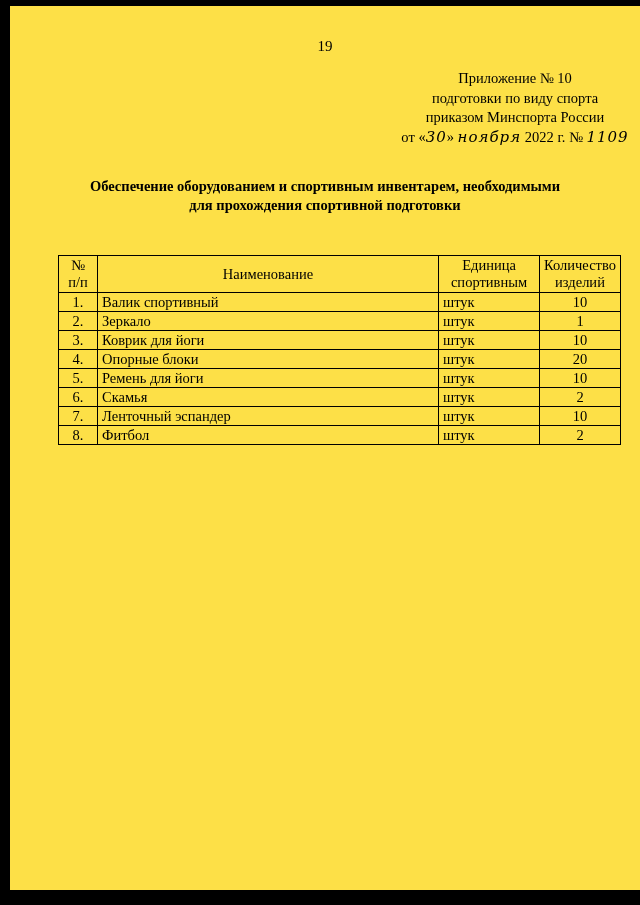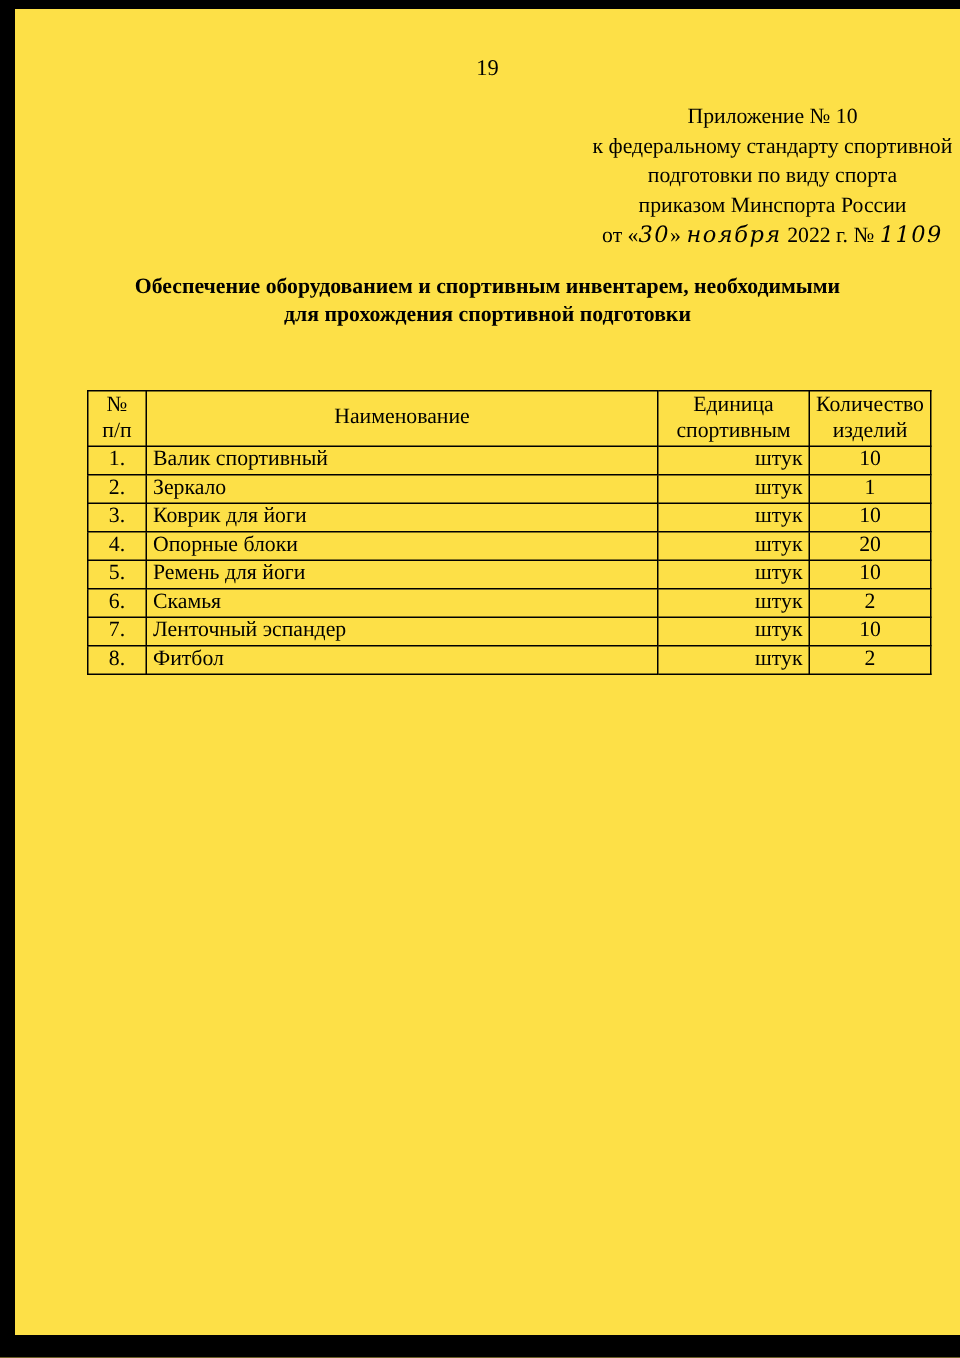--- a/index.html
+++ b/index.html
@@ -35,21 +35,21 @@
   }
   .header-line { white-space: nowrap; }
   .date-line { white-space: nowrap; }
   .hand {
     font-family: "DejaVu Serif", serif;
     font-style: italic;
     font-size: 15px;
     letter-spacing: 1px;
   }
   .doc-title {
-    margin-top: 14px;
+    margin-top: 30px;
     text-align: center;
     font-weight: bold;
     font-size: 14.5px;
     line-height: 19px;
   }
   .equip-table {
     border-collapse: collapse;
     margin: 40px 0 0 48px;
     width: 550px;
     font-size: 14.5px;
@@ -61,34 +61,33 @@
     font-weight: normal;
     vertical-align: middle;
   }
   .equip-table th { text-align: center; line-height: 17px; padding: 1px 2px; }
   .col-num   { width: 34px; }
   .col-name  { width: 336px; }
   .col-unit  { width: 96px; }
   .col-qty   { width: 76px; }
   .cell-num  { text-align: center; height: 18px; }
   .cell-name { text-align: left; padding-left: 6px; }
-  .cell-unit { text-align: right; }
+  .cell-unit { text-align: left; }
   .cell-qty  { text-align: center; }
 </style>
 </head>
 <body>
 
 <div class="scan">
   <div class="page">
 
     <div class="page-number">19</div>
 
     <div class="header-block">
       <div class="header-line">Приложение № 10</div>
-      <div class="header-line">к федеральному стандарту спортивной</div>
       <div class="header-line">подготовки по виду спорта</div>
       <div class="header-line">приказом Минспорта России</div>
       <div class="date-line">
         <span>от «</span><span class="hand">30</span><span>» </span><span class="hand">ноября</span><span> 2022 г. № </span><span class="hand">1109</span>
       </div>
     </div>
 
     <div class="doc-title">
       <div>Обеспечение оборудованием и спортивным инвентарем, необходимыми</div>
       <div>для прохождения спортивной подготовки</div>

